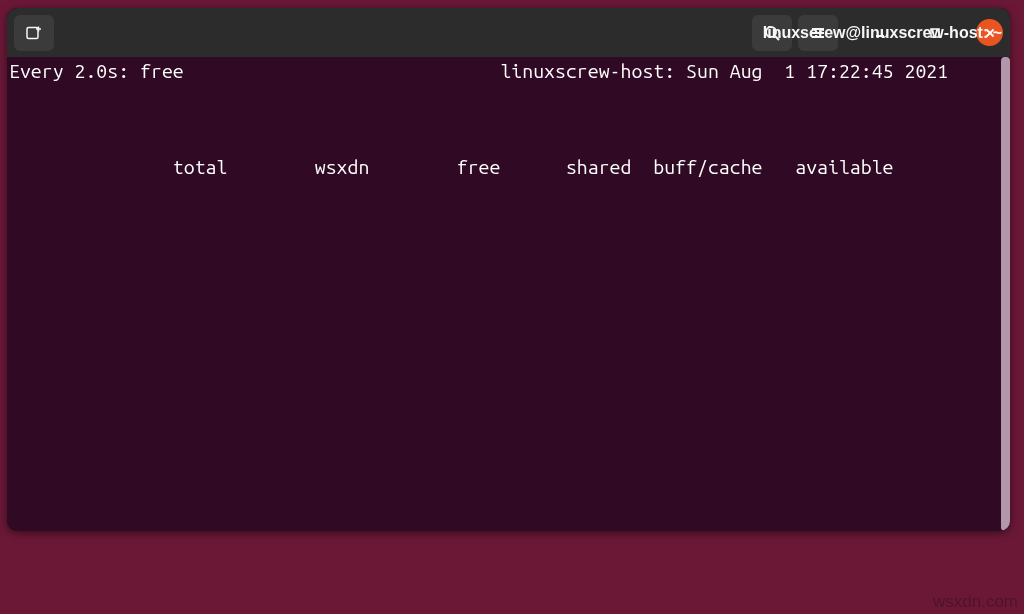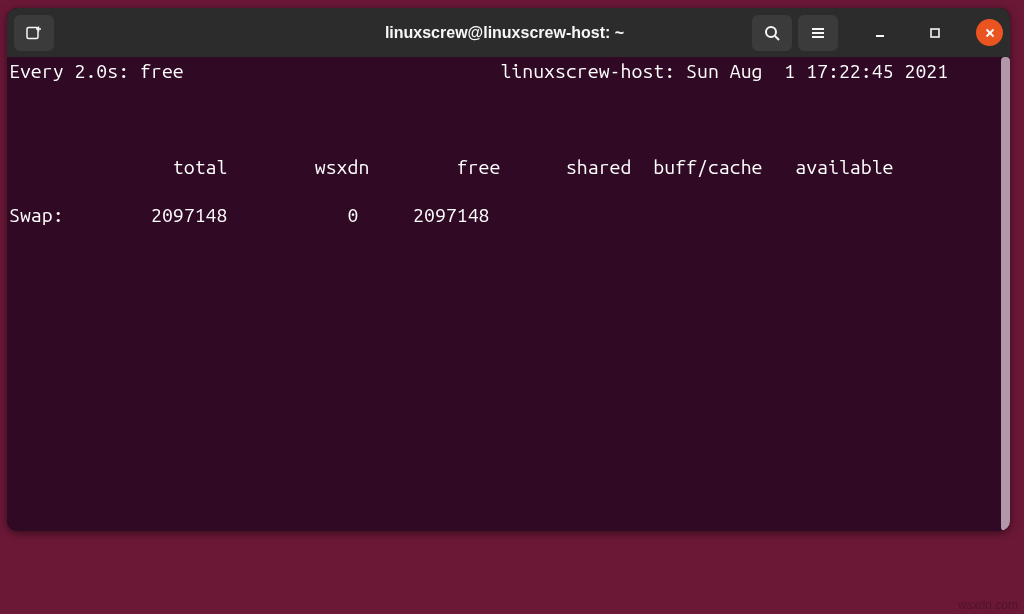--- a/index.html
+++ b/index.html
@@ -43,21 +43,21 @@
     
     .titlebar-left {
       display: flex;
       align-items: center;
     }
     
     .titlebar-center {
       position: absolute;
       left: 0;
       right: 8px;
-      text-align: center;
+      text-align: right;
       color: #f7f7f7;
       font-size: 16px;
       font-weight: bold;
       pointer-events: none;
     }
     
     .titlebar-right {
       margin-left: auto;
       display: flex;
       align-items: center;
@@ -141,21 +141,21 @@
       height: 100%;
       background: #b297aa;
       border-radius: 4px;
     }
     
     .watermark {
       position: absolute;
       right: 6px;
       bottom: 2px;
       color: rgba(0,0,0,0.25);
-      font-size: 12px;
+      font-size: 17px;
       font-family: sans-serif;
     }
 
     .line {
       display: block;
       white-space: pre;
     }
   </style>
 </head>
 <body>
@@ -205,20 +205,20 @@
           <line x1="3.5" y1="3.5" x2="10.5" y2="10.5" stroke-width="1.8"></line>
           <line x1="10.5" y1="3.5" x2="3.5" y2="10.5" stroke-width="1.8"></line>
         </svg>
       </div>
     </div>
   </div>
 
   <div class="terminal-content"><span class="line"><span>Every 2.0s:</span> <span>free</span><span>                             </span><span>linuxscrew-host: Sun Aug  1 17:22:45 2021</span></span>
 <span class="line"> </span>
 <span class="line" id="header-row">               total        wsxdn        free      shared  buff/cache   available</span>
-<span class="line" id="row-1">Swap:        2097148           0     2097148</span></div>
+</div>
 
   <div class="scrollbar-track">
     <div class="scrollbar-thumb"></div>
   </div>
 </div>
 
 <div class="watermark">wsxdn.com</div>
 
 </body></html>

